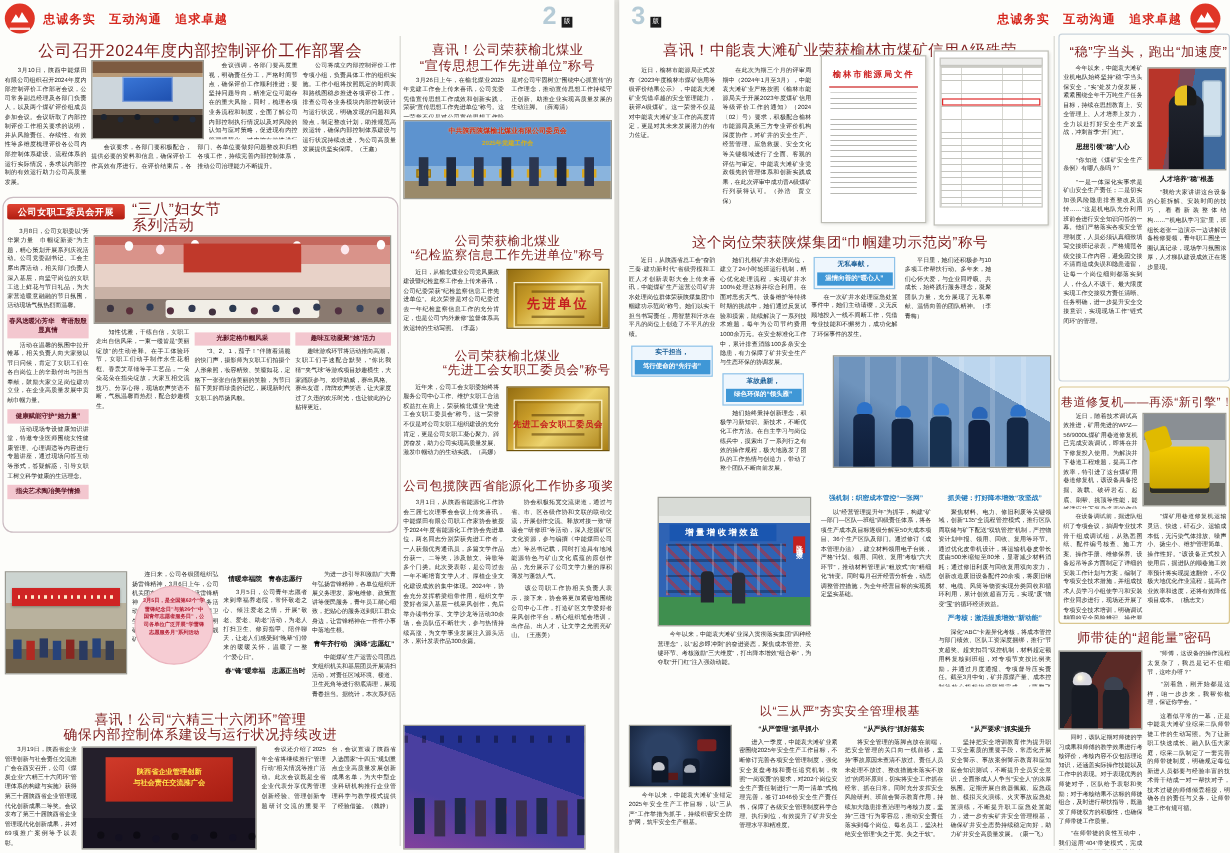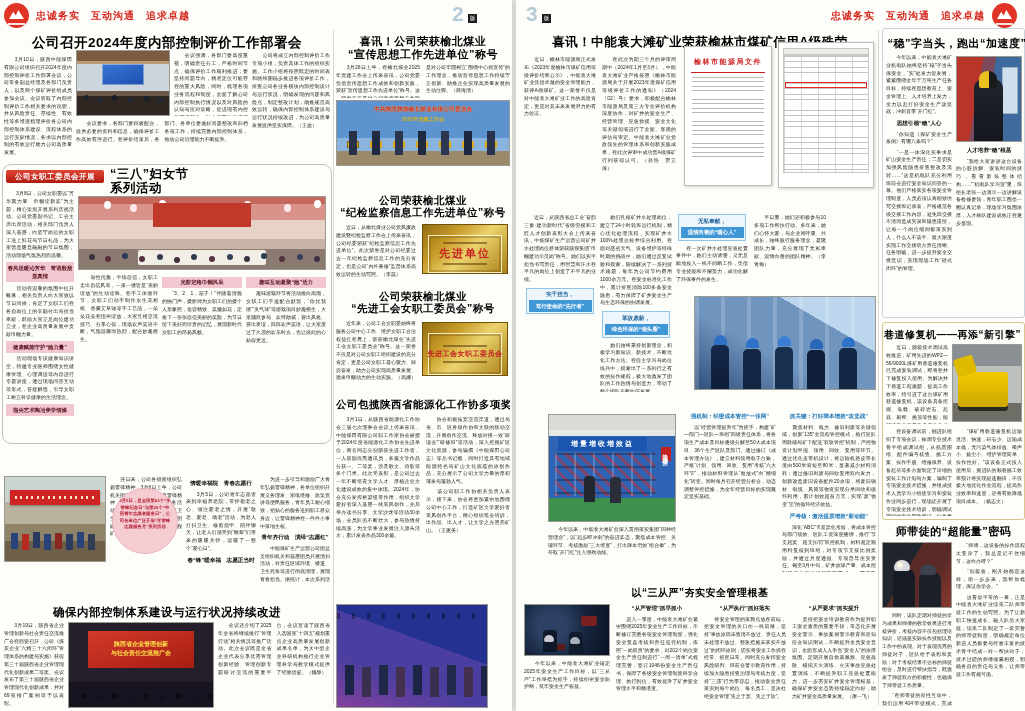--- a/index.html
+++ b/index.html
@@ -5,21 +5,21 @@
 *{margin:0;padding:0;box-sizing:border-box}
 html,body{width:1025px;height:711px}
 body{background:#e8e7e2;font-family:"Liberation Sans","DejaVu Sans",sans-serif;position:relative;overflow:hidden}
 .page{position:absolute;top:0;height:711px;background:#fdfdfa;box-shadow:0 0 4px rgba(0,0,0,.18)}
 .mast-slogan{position:absolute;font-size:10px;font-weight:900;color:#d6281e;letter-spacing:1px;white-space:nowrap}
 .logo{position:absolute;width:25px;height:25px;border-radius:50%;background:radial-gradient(circle at 50% 42%,#e03526 0 68%,#b51f12 100%)}
 .logo:before{content:"";position:absolute;left:5px;top:7px;width:15px;height:9px;background:#fff;clip-path:polygon(0 100%,28% 20%,45% 60%,62% 0,100% 100%)}
 .logo:after{content:"";position:absolute;left:4px;bottom:3px;width:17px;height:2.5px;background:rgba(255,255,255,.85)}
 .pnum{position:absolute;font-size:21px;font-weight:900;color:#b5cbd6;line-height:1}
 .pban{position:absolute;width:9px;height:9px;background:#1c1c1c;color:#fff;font-size:5.5px;text-align:center;line-height:9px}
-.hl{position:absolute;font-weight:700;color:#000000;text-align:center;letter-spacing:.5px;white-space:nowrap;overflow:hidden}
+.hl{position:absolute;font-weight:400;color:#7f1d1d;text-align:center;letter-spacing:.5px;white-space:nowrap;overflow:hidden}
 .col{position:absolute;overflow:hidden;font-size:5px;line-height:1.55;color:#262626;text-align:justify}
 .col p{margin:0 0 2.5px}
 .cols2{column-count:2;column-gap:5px}
 .ps{background:#f3c7cf;color:#55101f;font-weight:bold;font-size:5.4px;text-align:center;padding:1.5px 0;margin:2.5px 0}
 .bs{font-weight:900;color:#0e0e0e;font-size:5.6px;text-align:center;margin:3px 0}
 .bls{color:#1f77b8;font-weight:900;font-size:5.6px;text-align:center;margin:3px 0}
 .b2s{margin:4px 2px;text-align:center;border:1px solid #8fc3e8;background:#eef6fd;padding:1.5px 1.5px}
 .b2s .l1{display:block;color:#1a5e96;font-weight:900;font-size:5.6px}
 .b2s .l2{display:block;background:#3f97d6;color:#fff;font-weight:900;font-size:5.4px;padding:1.5px 0;margin-top:1.5px}
 .ph{position:absolute;overflow:hidden;border:.5px solid #9a9a92}
@@ -166,20 +166,21 @@
     <div class="bs">情暖幸福院　青春志愿行</div>
     <p>　　3月5日，公司青年志愿者来到幸福养老院，常怀敬老之心、倾注爱老之情，开展“敬老、爱老、助老”活动，为老人打扫卫生、修剪指甲、陪伴聊天，让老人们感受到“晚辈”们带来的暖暖关怀，温暖了一整个“爱心日”。</p>
     <div class="bs">春“锋”暖幸福　志愿正当时</div>
   </div>
   <div class="col" style="left:260px;top:476px;width:70px;height:106px">
     <p>　　为进一步引导和激励广大青年弘扬雷锋精神，各单位组织开展义务理发、家电维修、政策宣讲等便民服务，青年员工耐心细致，把贴心的服务送到职工群众身边，让雷锋精神在一件件小事中落地生根。</p>
     <div class="bs">青年齐行动　演绎“志愿红”</div>
     <p>　　中能煤矿生产运营公司团总支组织机关和基层团员开展清扫活动，对责任区域环境、楼道、卫生死角等进行彻底清理，展现青春担当。据统计，本次系列活动累计400余名职工参与其中，用奋斗底色书写新时代雷锋故事，让志愿服务蔚然成风。（赵宇）</p>
   </div>
 
+  <div class="hl" style="left:4px;top:592px;width:326px;font-size:11.5px">喜讯！公司“六精三十六闭环”管理</div>
   <div class="hl" style="left:4px;top:605px;width:326px;font-size:11.5px">确保内部控制体系建设与运行状况持续改进</div>
   <div class="col" style="left:4px;top:622px;width:60px;height:86px">　　3月19日，陕西省企业管理创新与社会责任交流推广会在西安召开，公司《煤炭企业“六精三十六闭环”管理体系的构建与实施》获得第三十届陕西省企业管理现代化创新成果二等奖。会议发布了第三十届陕西省企业管理现代化创新成果，并对69项推广案例等予以表彰。</div>
   <div class="ph ph-a4" style="left:68px;top:622px;width:146px;height:86px">
     <span class="scr4">
       <b>陕西省企业管理创新</b>
       <b>与社会责任交流推广会</b>
     </span>
     <span class="heads" style="left:8%;bottom:10%"></span>
   </div>
   <div class="col cols2" style="left:218px;top:622px;width:112px;height:86px">　　会议还介绍了2025年全省将继续推行“管理行动”相关情况等推广活动。此次会议既是全省企业代表分享优秀管理创新经验、管理创新专题研讨交流的重要平台，会议宣读了陕西省入选国家“十四五”规划重点企业高质量发展创新成果名单，为大中型企业科研机构推行企业管理科学与教学模式提供了经验借鉴。（魏静）</div>
@@ -200,21 +201,21 @@
   <div class="col" style="left:336px;top:224px;width:80px;height:56px">　　近日，从榆北煤业公司党风廉政建设暨纪检监察工作会上传来喜讯，公司纪委荣获“纪检监察信息工作先进单位”。此次荣誉是对公司纪委过去一年纪检监察信息工作的充分肯定，也是公司“内外兼修”监督体系高效运转的生动写照。（李蕊）</div>
   <div class="plaque" style="left:422px;top:224px;width:86px;height:50px">
     <div class="plq-in">
       <span class="plq-bar"></span>
       <span class="plq-t" style="font-size:11px;letter-spacing:2px">先进单位</span>
       <span class="plq-bar"></span>
     </div>
   </div>
 
   <div class="hl" style="left:336px;top:290px;width:174px;font-size:10.5px">公司荣获榆北煤业</div>
-  <div class="hl" style="left:336px;top:302px;width:174px;font-size:10.5px">“先进工会女职工委员会”称号</div>
+  <div class="hl" style="left:352px;top:302px;width:174px;font-size:10.5px">“先进工会女职工委员会”称号</div>
   <div class="col" style="left:336px;top:320px;width:80px;height:62px">　　近年来，公司工会女职委始终将服务公司中心工作、维护女职工合法权益扛在肩上，荣获榆北煤业“先进工会女职工委员会”称号。这一荣誉不仅是对公司女职工组织建设的充分肯定，更是公司女职工凝心聚力、踔厉奋发，助力公司实现高质量发展、激发巾帼动力的生动实践。（高娜）</div>
   <div class="plaque" style="left:422px;top:322px;width:86px;height:54px">
     <div class="plq-in">
       <span class="plq-bar"></span>
       <span class="plq-t" style="font-size:7px;letter-spacing:.5px">先进工会女职工委员会</span>
       <span class="plq-bar"></span>
     </div>
   </div>
 
   <div class="hl" style="left:336px;top:398px;width:174px;font-size:10.5px">公司包揽陕西省能源化工作协多项奖项</div>
@@ -244,20 +245,21 @@
     <div class="doc-hr"></div>
     <div class="doc-lines"></div>
   </div>
   <div class="doc" style="left:262px;top:42px;width:96px;height:146px">
     <div class="tblhead"></div>
     <div class="tbl">
       <div class="redrow"></div>
     </div>
   </div>
 
+  <div class="hl" style="left:8px;top:194px;width:352px;font-size:12px">这个岗位荣获陕煤集团“巾帼建功示范岗”称号</div>
   <div class="col" style="left:8px;top:214px;width:72px;height:178px">
     <p>　　近日，从陕西省总工会“奋韵三秦·建功新时代”省级劳模和工匠人才创新表彰大会上传来喜讯，中能煤矿生产运营公司矿井水处理岗位群体荣获陕煤集团“巾帼建功示范岗”称号。她们以实干担当书写责任，用智慧和汗水在平凡的岗位上创造了不平凡的业绩。</p>
     <div class="b2s">
       <span class="l1">实干担当，</span>
       <span class="l2">笃行使命的“先行者”</span>
     </div>
   </div>
   <div class="col" style="left:84px;top:214px;width:72px;height:178px">
     <p>　　她们扎根矿井水处理岗位，建立了24小时轮班运行机制，精心优化处理流程，实现矿井水100%处理达标并综合利用。在面对恶劣天气、设备维护等特殊时期的挑战中，她们通过反复试验和摸索，陆续解决了一系列技术难题，每年为公司节约费用1000余万元。在安全标准化工作中，累计排查消除100多条安全隐患，有力保障了矿井安全生产与生态环保的协调发展。</p>
     <div class="b2s">

